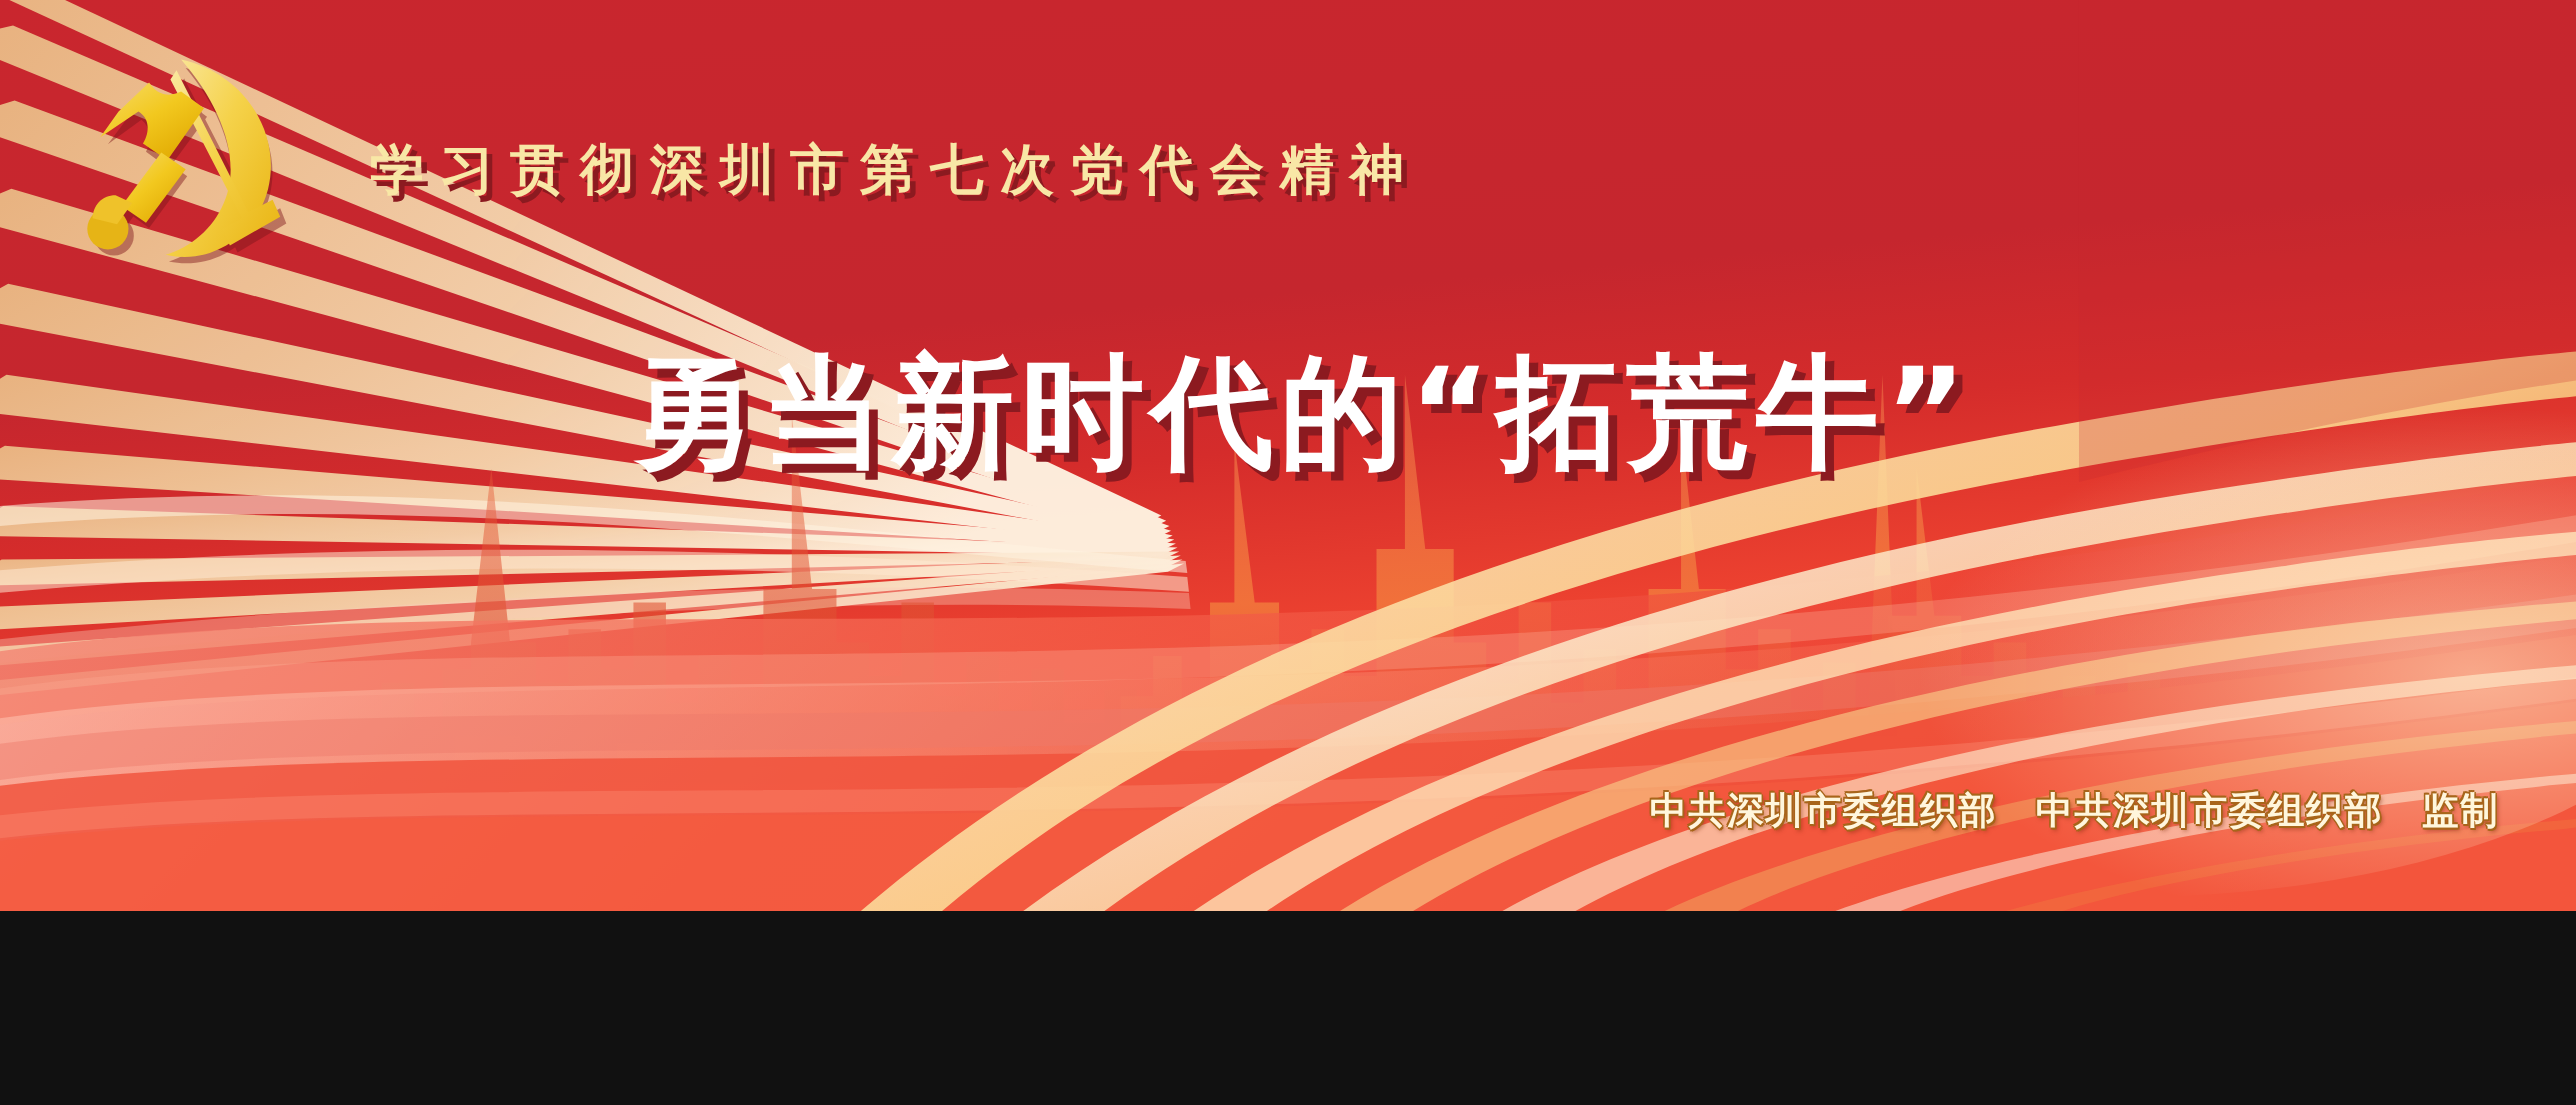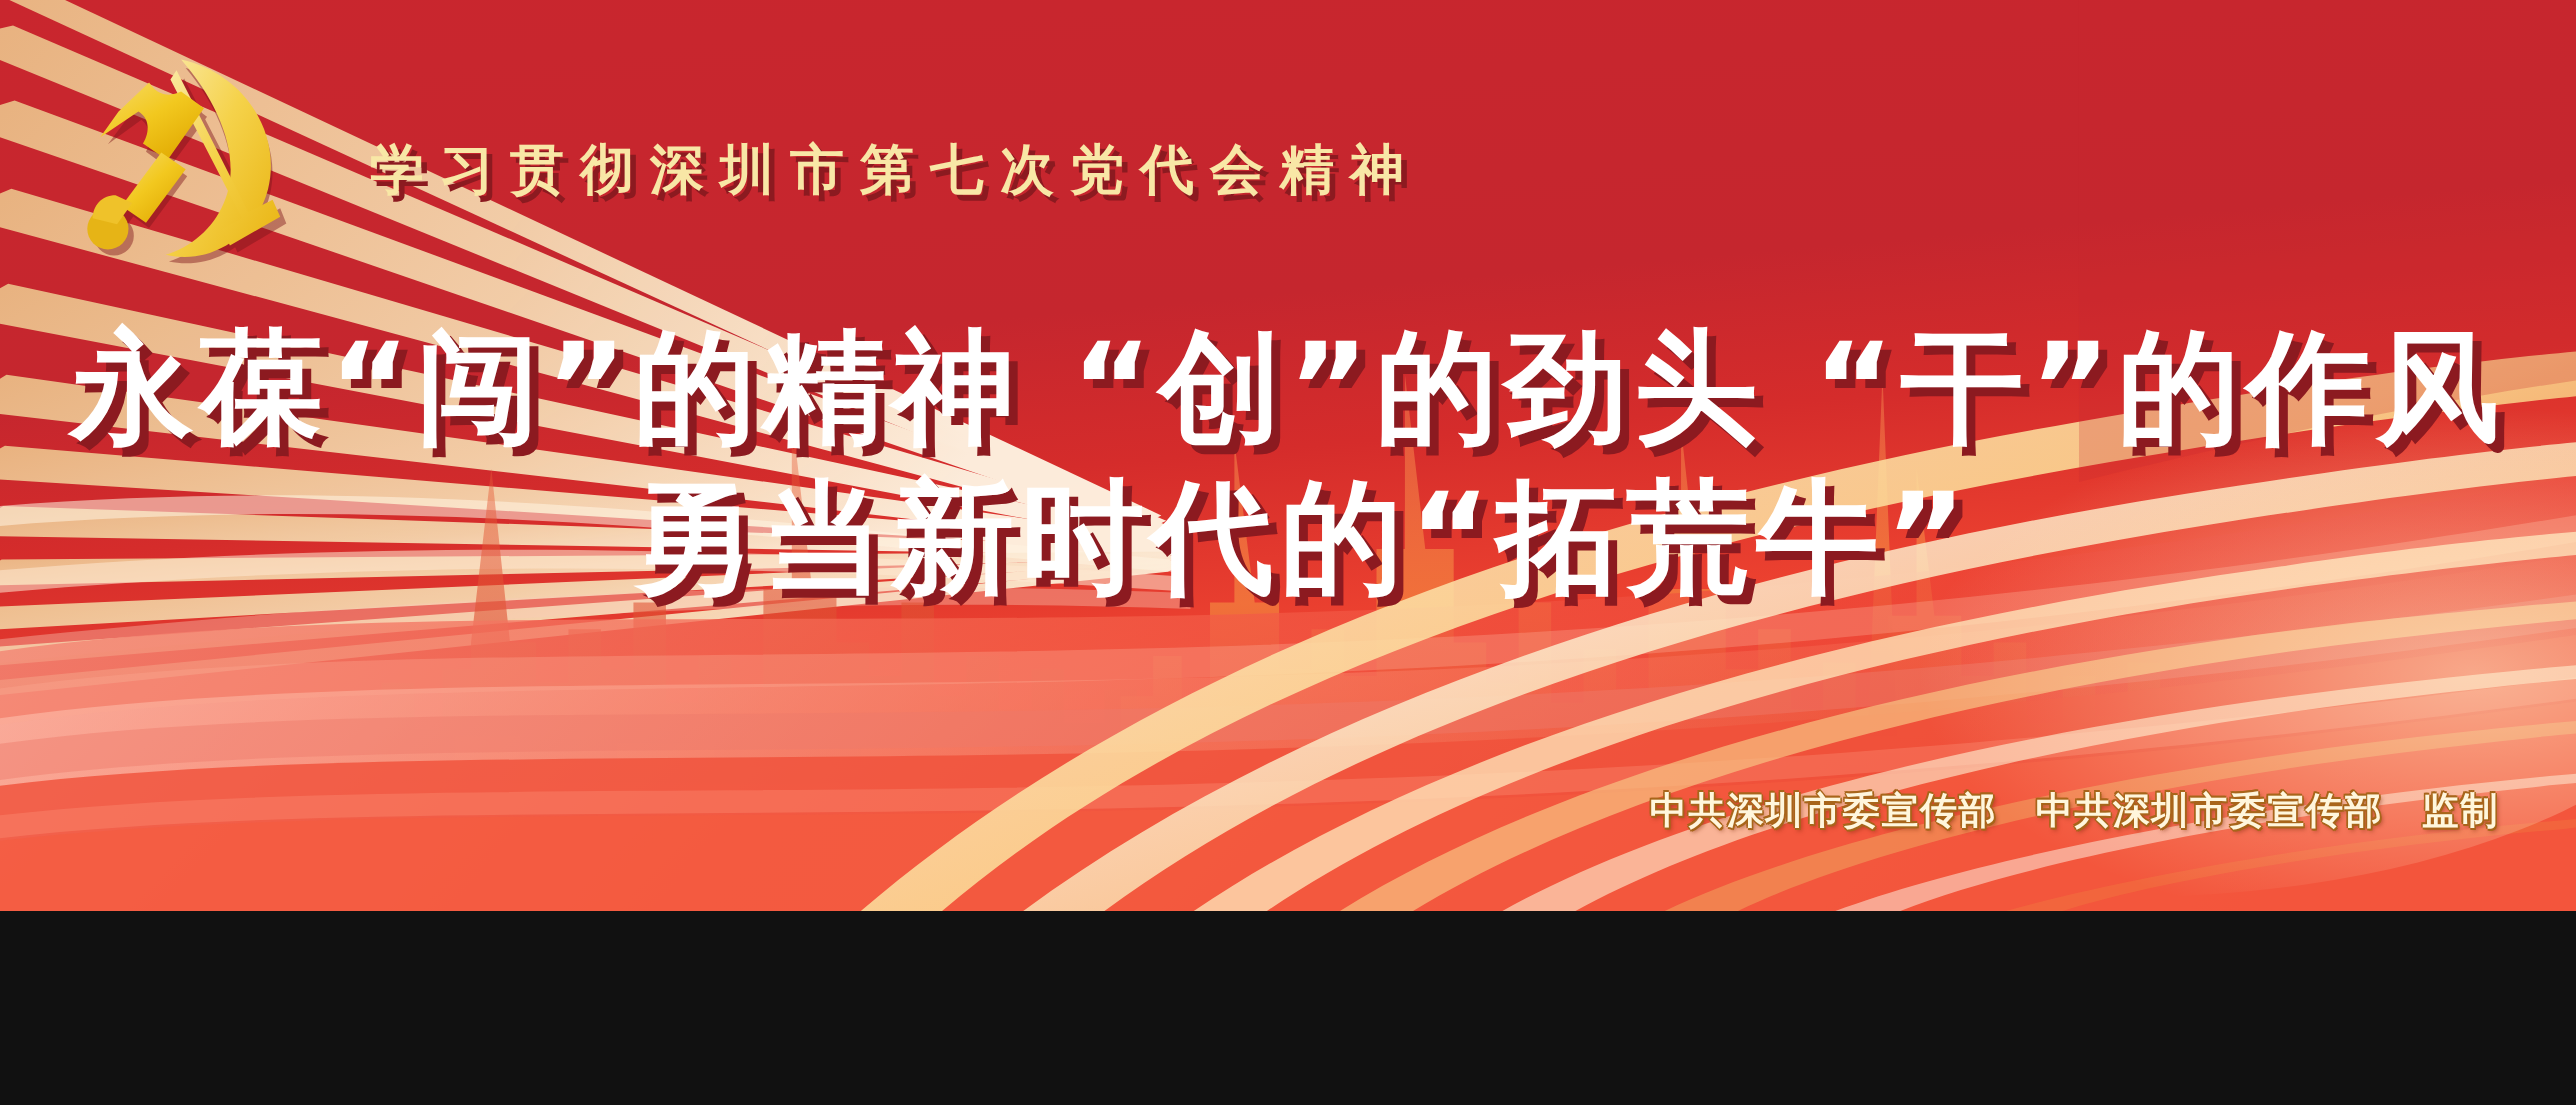--- a/index.html
+++ b/index.html
@@ -289,20 +289,19 @@
       M 142,166 L 174,188 L 122,258 L 90,236 Z"></path>
 
     <circle cx="72" cy="266" r="27" fill="#E6B416"></circle>
     <path fill="#EFC22A" d="
       M 82,222 C 64,222 52,236 52,252 L 84,260 L 104,232 Z"></path>
   </svg>
 
   <div id="header-slogan">学习贯彻深圳市第七次党代会精神</div>
 
   <div id="main-title">
-    <div class="title-line" id="title-line-1">永葆“闯”的精神 “创”的劲头 “干”的作风</div>
     <div class="title-line" id="title-line-2">勇当新时代的“拓荒牛”</div>
   </div>
 
-  <div id="footer-credit">中共深圳市委宣传部　中共深圳市委宣传部　监制</div>
+  <div id="footer-credit">中共深圳市委组织部　中共深圳市委组织部　监制</div>
 
 </div>
 
 
 </body></html>

